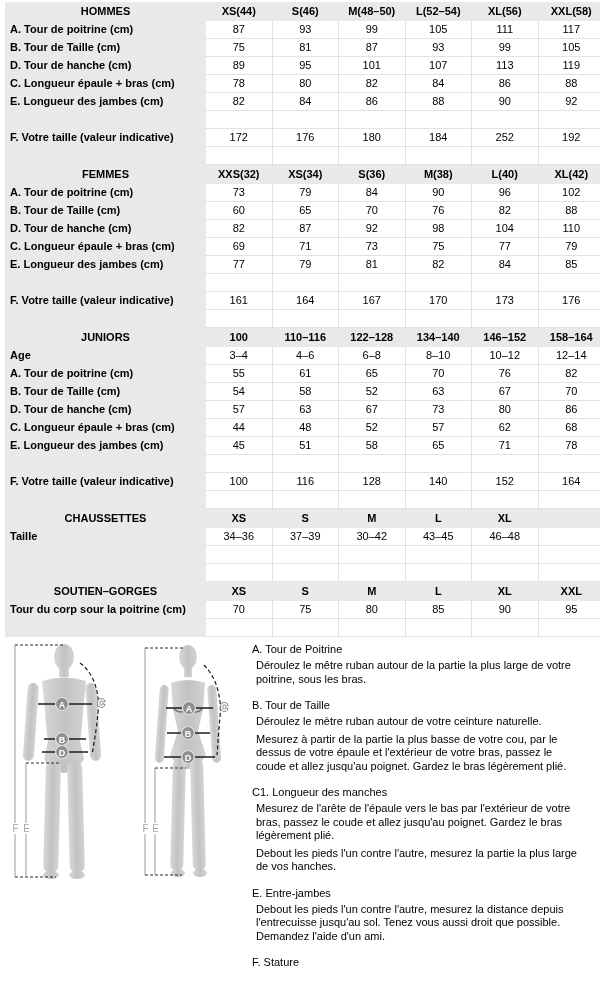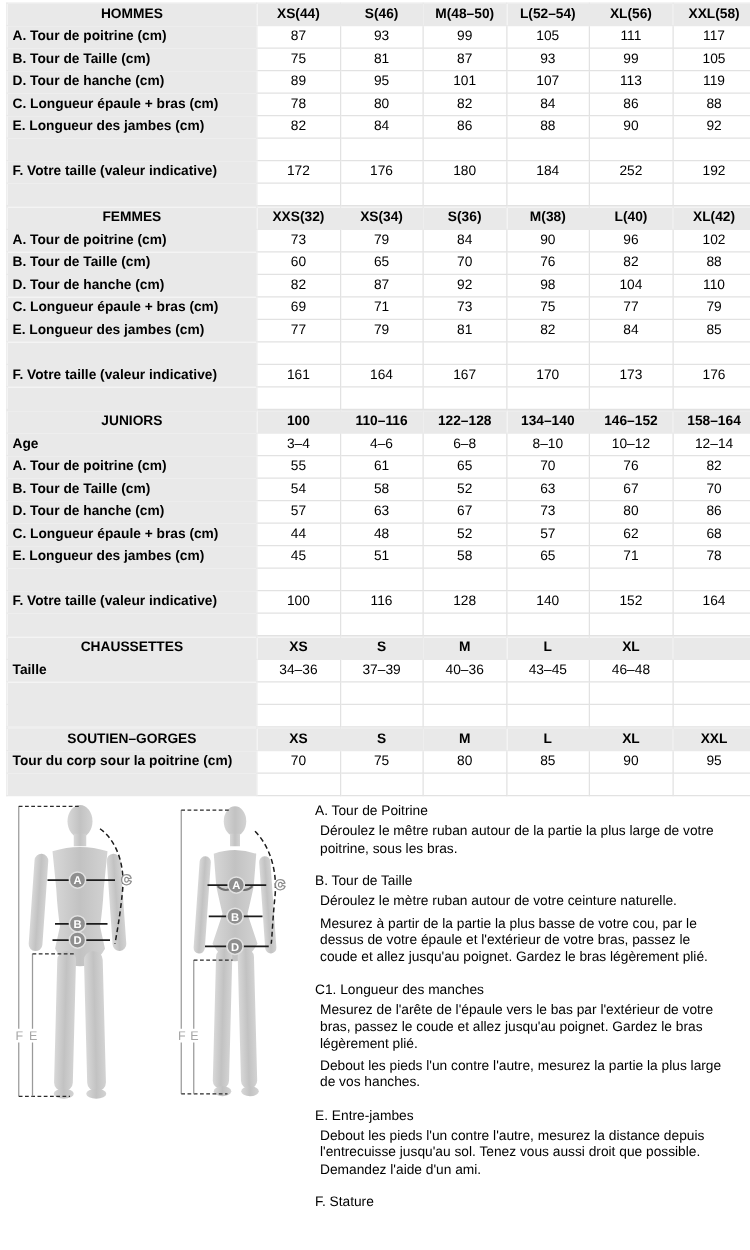--- a/index.html
+++ b/index.html
@@ -321,21 +321,21 @@
             <th class="hdr">S</th>
             <th class="hdr">M</th>
             <th class="hdr">L</th>
             <th class="hdr">XL</th>
             <th class="hdr"></th>
           </tr>
           <tr>
             <td class="lab">Taille</td>
             <td class="val">34–36</td>
             <td class="val">37–39</td>
-            <td class="val">40–36</td>
+            <td class="val">30–42</td>
             <td class="val">43–45</td>
             <td class="val">46–48</td>
             <td class="val"></td>
           </tr>
           <tr>
             <td class="lab"></td>
             <td class="val"></td>
             <td class="val"></td>
             <td class="val"></td>
             <td class="val"></td>

